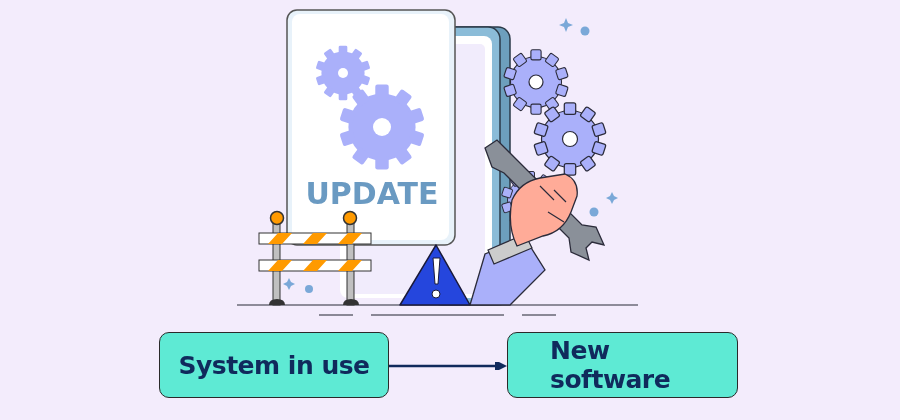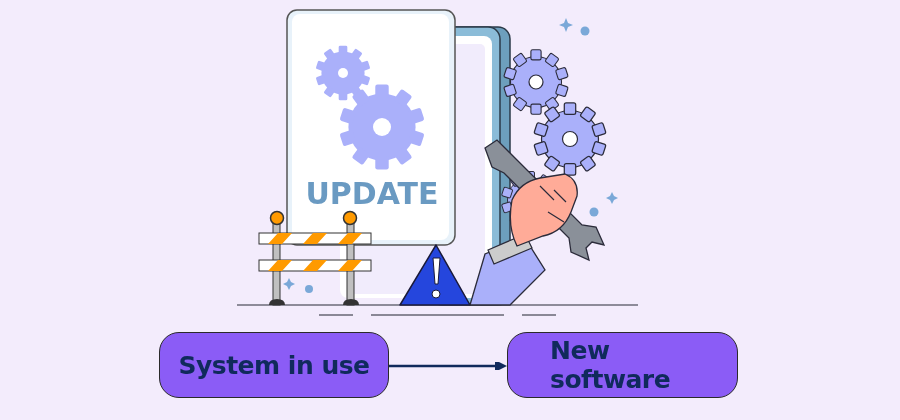--- a/index.html
+++ b/index.html
@@ -1,18 +1,18 @@
 <!DOCTYPE html>
 <html><head>
 <meta charset="utf-8">
 <style>
   html,body{margin:0;padding:0;}
   body{width:900px;height:420px;background:#f3ecfc;position:relative;overflow:hidden;font-family:"Liberation Sans",sans-serif;}
   .illus{position:absolute;left:0;top:0;width:900px;height:320px;}
-  .box{position:absolute;top:332px;height:66px;background:#8b5cf6;border:1.5px solid #2a2a2a;border-radius:20px;display:flex;align-items:center;justify-content:center;box-sizing:border-box;}
+  .box{position:absolute;top:332px;height:66px;background:#5eead4;border:1.5px solid #2a2a2a;border-radius:10px;display:flex;align-items:center;justify-content:center;box-sizing:border-box;}
   .box span{font-family:"DejaVu Sans",sans-serif;font-size:25px;font-weight:bold;color:#102a5c;letter-spacing:-0.5px;}
   #box1{left:159px;width:230px;}
   #box2{left:507px;width:231px;padding-left:42px;}
   .arrow{position:absolute;left:389px;top:362px;width:118px;height:8px;}
 </style>
 </head>
 <body>
 
 <svg class="illus" viewBox="0 0 900 320" xmlns="http://www.w3.org/2000/svg">
   <defs>

